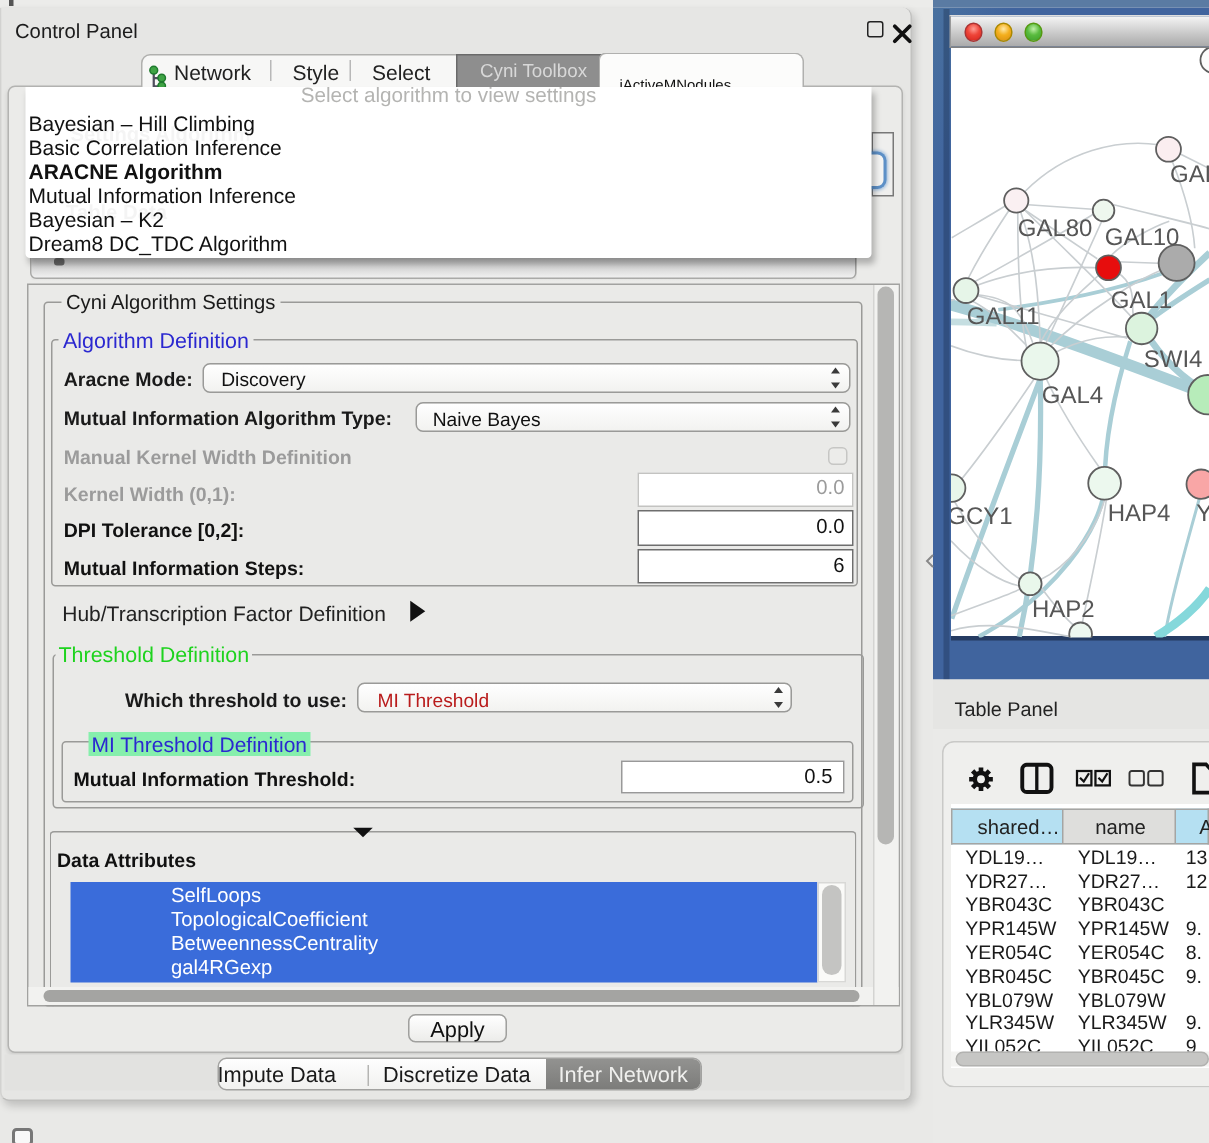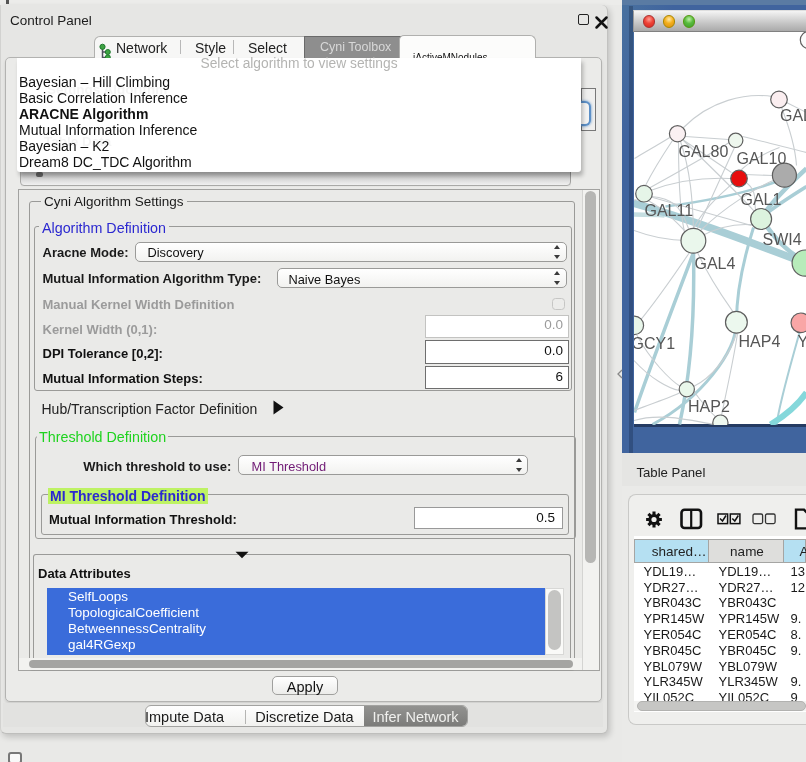--- a/index.html
+++ b/index.html
@@ -89,37 +89,37 @@
   <div class="abs" style="left:40.5px;top:395.5px;font-size:14px;color:#222;">Hub/Transcription Factor Definition</div>
   <svg class="abs" style="left:271px;top:395px;" width="12" height="15" viewBox="0 0 12 15">
       <path d="M1.5 0.5 L11.5 7.5 L1.5 14.5 Z" fill="#111"></path>
     </svg>
 
   <div class="abs" style="left:33.5px;top:430.5px;width:541px;height:103px;border:1px solid #9a9a98;border-radius:3px;"></div>
   <div class="abs" style="left:36px;top:423.5px;background:#eaeae8;padding:0 2px;font-size:14.3px;color:#1ed31e;">Threshold Definition</div>
 
   <div class="abs bold" style="left:82.3px;top:453.5px;font-size:13px;color:#1a1a1a;">Which threshold to use:</div>
   <div class="combo" style="left:236.6px;top:450px;width:290px;"></div>
-  <div class="abs" style="left:250.6px;top:454px;font-size:12.8px;color:#701a75;">MI Threshold</div>
+  <div class="abs" style="left:250.6px;top:454px;font-size:12.8px;color:#b91c1c;">MI Threshold</div>
   <div class="stepper" style="left:514.7px;top:450px;"></div>
 
   <div class="abs" style="left:40px;top:489px;width:527.5px;height:41px;border:1px solid #9a9a98;border-radius:3px;"></div>
-  <div class="abs" style="left:47px;top:482.5px;background:#bef264;padding:0 2px;font-size:14px;color:#2b28d0;font-weight:bold;">MI Threshold Definition</div>
+  <div class="abs" style="left:58px;top:482.5px;background:#86efac;padding:0 2px;font-size:14px;color:#2b28d0;">MI Threshold Definition</div>
   <div class="abs bold" style="left:48px;top:506.5px;font-size:13px;color:#111;">Mutual Information Threshold:</div>
   <div class="abs" style="left:413px;top:501.5px;width:148.5px;height:22.5px;background:#fff;border:1px solid #999;"></div>
   <div class="abs" style="left:413px;top:504.5px;width:141px;font-size:13.5px;color:#111;text-align:right;">0.5</div>
 
   <div class="abs" style="left:32px;top:549px;width:537.5px;height:117px;border:1px solid #9a9a98;border-radius:3px;border-bottom:none;"></div>
   <svg class="abs" style="left:234px;top:546px;" width="14" height="7.5" viewBox="0 0 14 7.5">
       <path d="M0.5 0.8 L13.5 0.8 L7 7.2 Z" fill="#111"></path>
     </svg>
   <div class="abs bold" style="left:37px;top:560.5px;font-size:13px;color:#111;">Data Attributes</div>
 
   <div class="abs" style="left:46px;top:582.5px;width:497.5px;height:67px;background:#3a6cda;overflow:hidden;">
-    <div style="color:#fff;font-size:13.5px;line-height:16.3px;padding:1px 0 0 21px;">SelfLoops<br>TopologicalCoefficient<br>BetweennessCentrality<br>gal4RGexp</div>
+    <div style="color:#fff;font-size:13.5px;line-height:16.3px;padding:1px 0 0 21px;margin-left:46px;">SelfLoops<br>TopologicalCoefficient<br>BetweennessCentrality<br>gal4RGexp</div>
   </div>
   <div class="abs" style="left:543.5px;top:582.5px;width:19px;height:67px;background:#fafaf8;border:1px solid #d8d8d6;"></div>
   <div class="abs" style="left:546.5px;top:584.5px;width:13px;height:60px;background:#c4c4c2;border-radius:6.5px;"></div>
 
   <div class="abs" style="left:17.5px;top:653px;width:580px;height:11.5px;background:#f2f2f0;"></div>
   <div class="abs" style="left:28px;top:654.5px;width:544px;height:8.5px;background:#a4a4a2;border-radius:4.5px;"></div>
 
   <div class="abs" style="left:581px;top:184.5px;width:17px;height:480.5px;background:#f2f2f0;border-left:1px solid #d4d4d2;"></div>
   <div class="abs" style="left:584px;top:186px;width:11px;height:372px;background:#b6b6b4;border-radius:5.5px;"></div>
 

